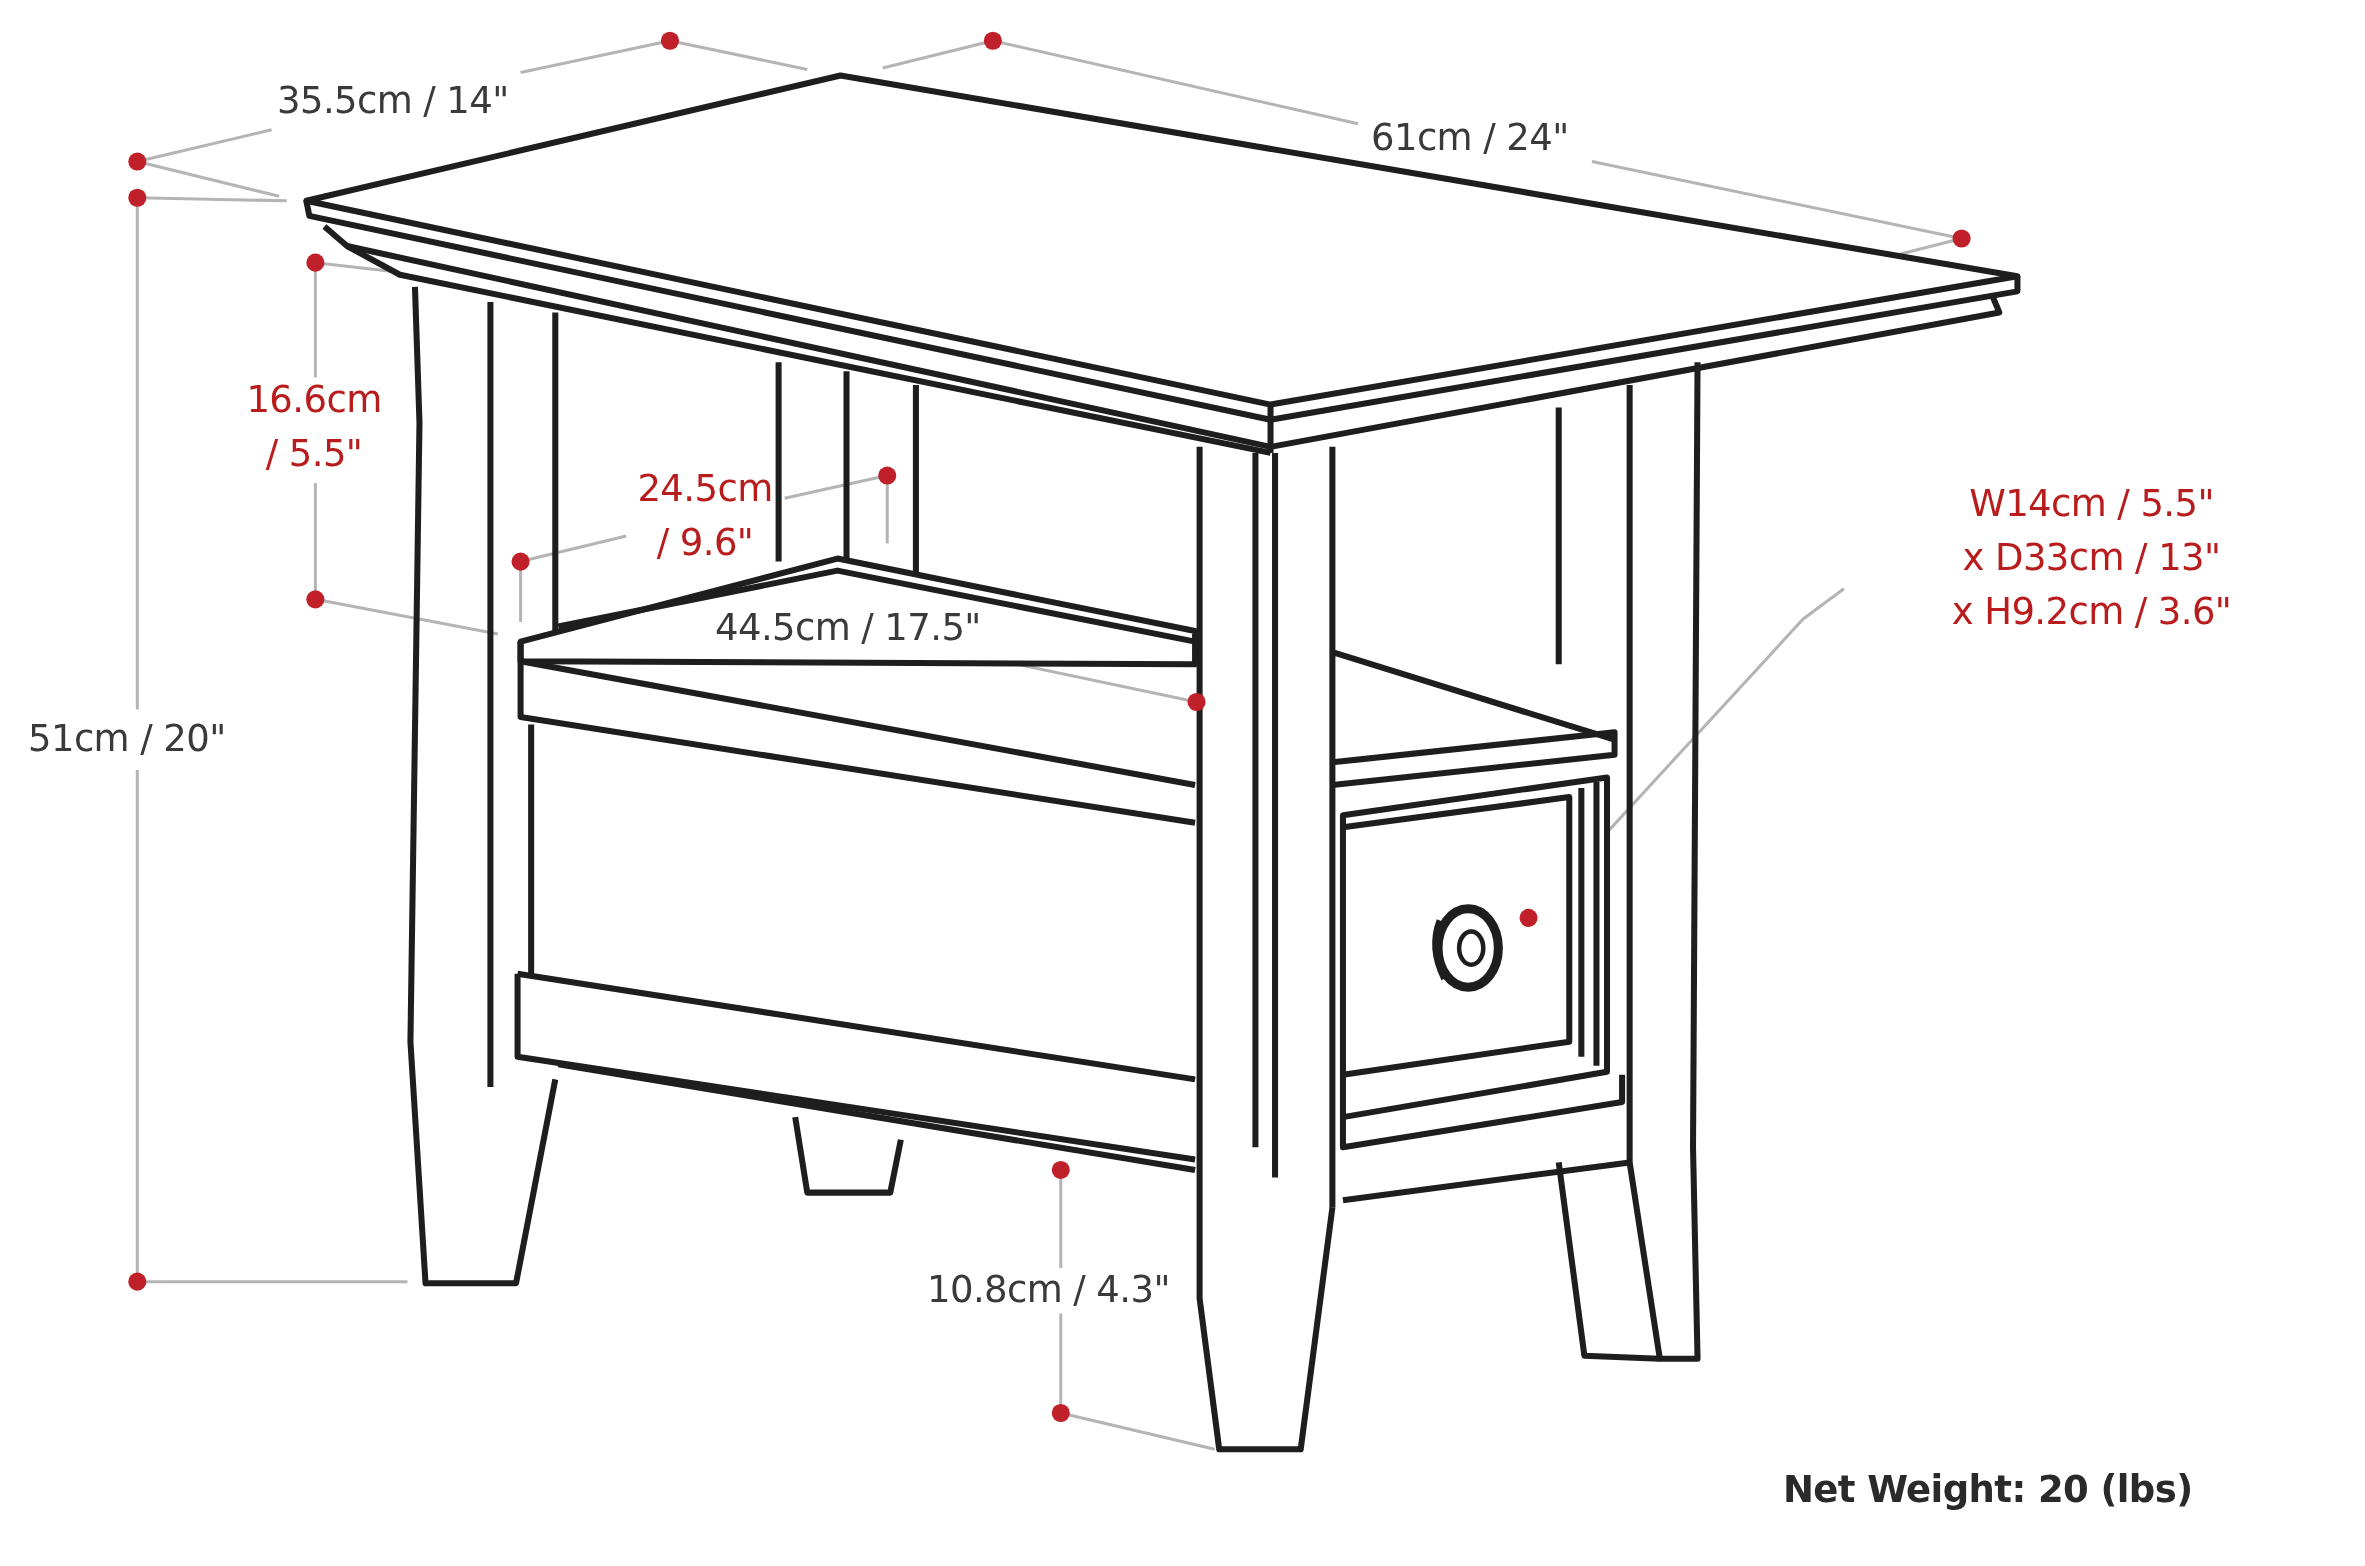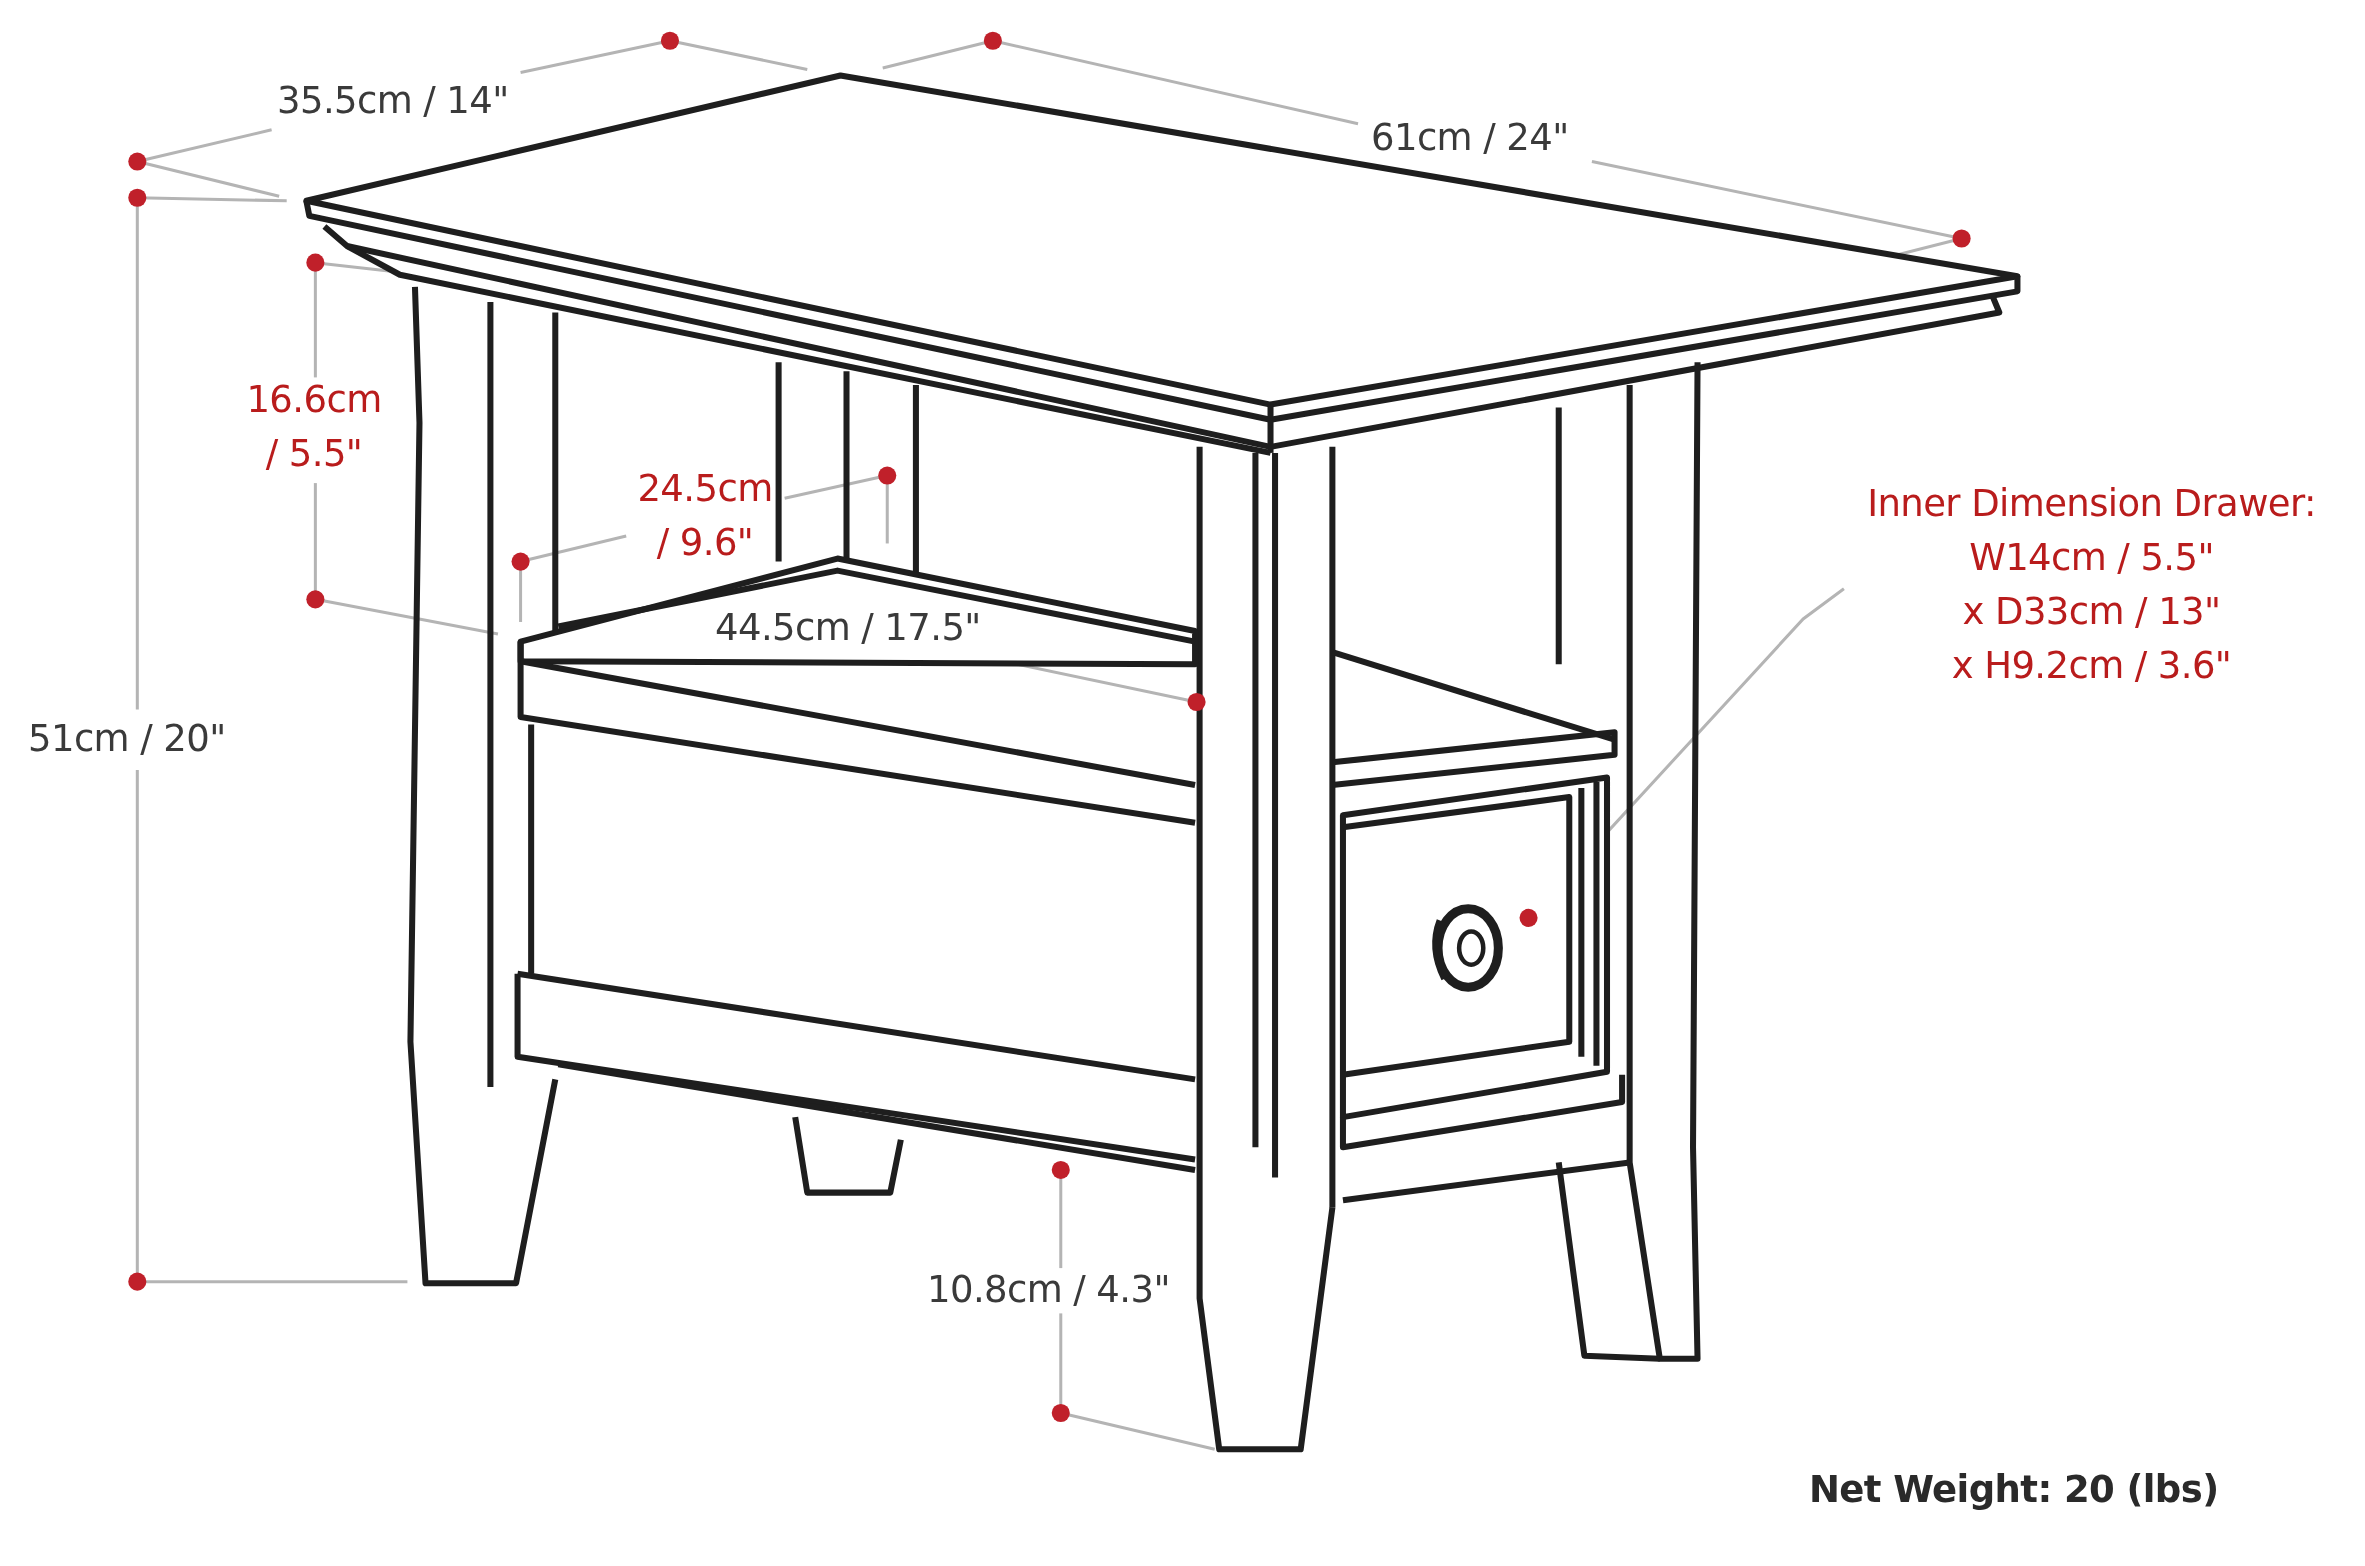--- a/index.html
+++ b/index.html
@@ -9,21 +9,21 @@
   .lbl {
     position: absolute;
     font-family: "DejaVu Sans", "Liberation Sans", sans-serif;
     color: #3a3a3a;
     font-size: 37px;
     line-height: 54px;
     white-space: nowrap;
     letter-spacing: -0.6px;
     background: transparent;
   }
-  .lbl.bold { font-weight: bold; color: #2a2a2a; margin-left: 26px; }
+  .lbl.bold { font-weight: bold; color: #2a2a2a; }
   .block { position: absolute; font-family: "DejaVu Sans", "Liberation Sans", sans-serif;
            color: #b91c1c; font-size: 37px; line-height: 54px; text-align: center; letter-spacing: -0.6px; }
   .block div { white-space: nowrap; }
 </style>
 </head>
 <body>
 
 <div class="stage">
 
   <svg viewBox="0 0 1568 1038" preserveAspectRatio="none" xmlns="http://www.w3.org/2000/svg">
@@ -146,21 +146,20 @@
 
   <div class="block" style="left:622px; top:462px; width:166px;">
     <div>24.5cm</div>
     <div>/ 9.6"</div>
   </div>
 
   <div class="lbl" style="left:715px; top:601px;">44.5cm / 17.5"</div>
   <div class="lbl" style="left:927px; top:1263px;">10.8cm / 4.3"</div>
 
   <div class="block" style="left:1842px; top:477px; width:499px;">
-    <div>Inner Dimension Drawer:</div>
     <div>W14cm / 5.5"</div>
     <div>x D33cm / 13"</div>
     <div>x H9.2cm / 3.6"</div>
   </div>
 
   <div class="lbl bold" style="left:1783px; top:1463px;">Net Weight:  20 (lbs)</div>
 </div>
 
 
 </body></html>

